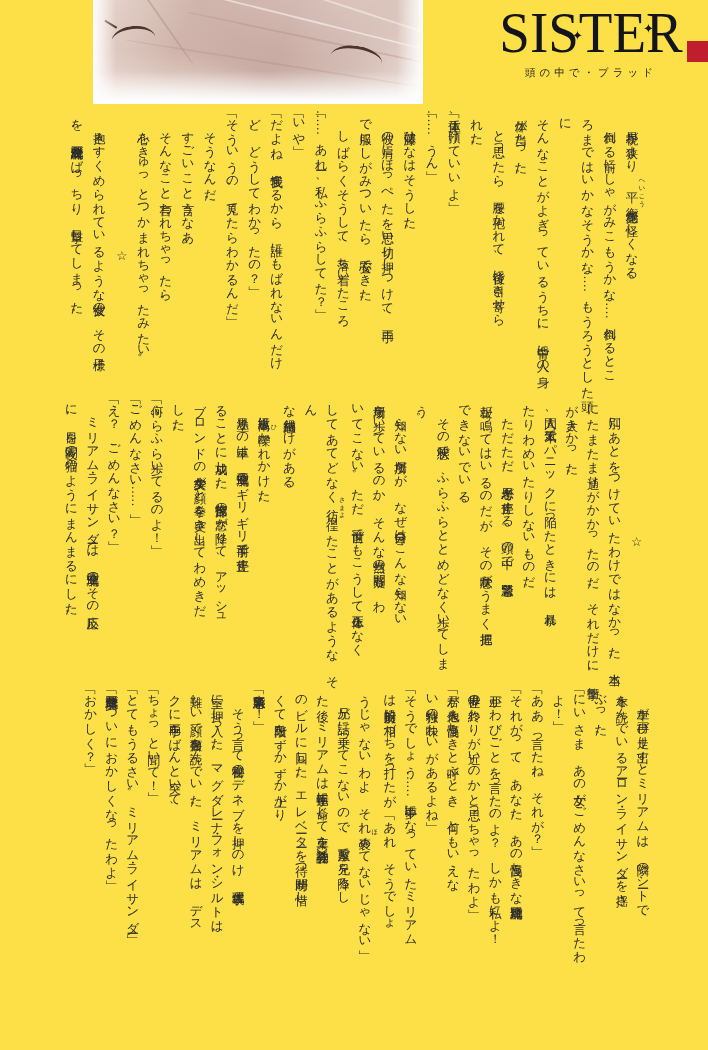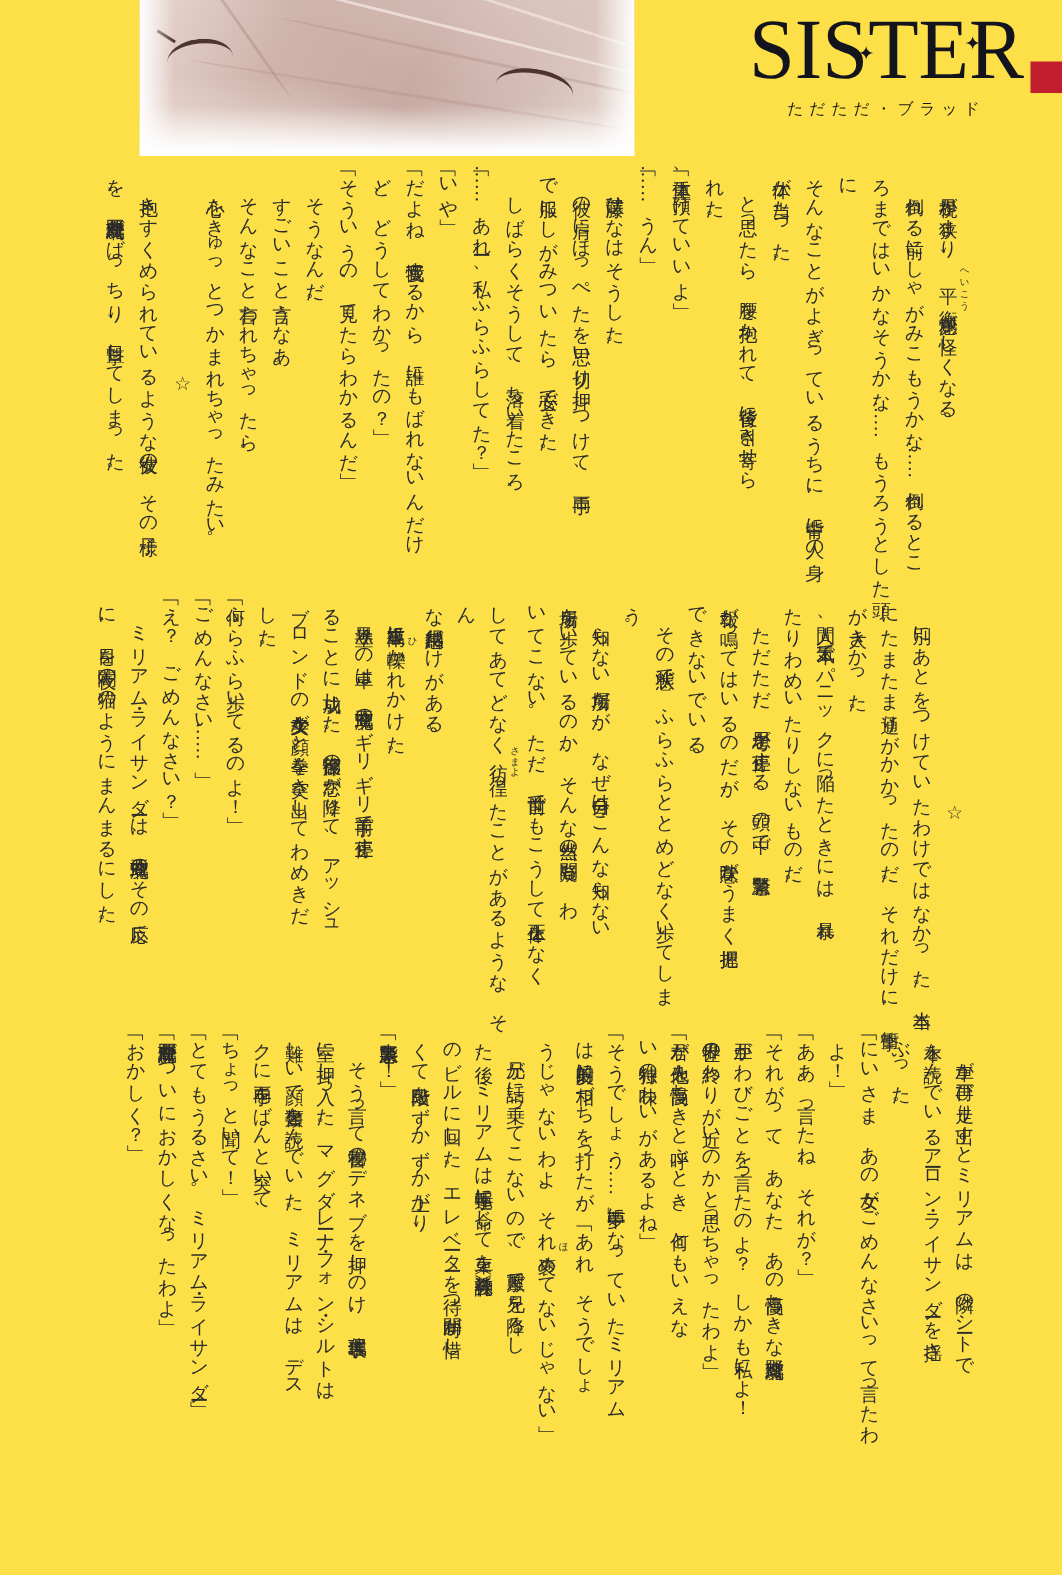--- a/index.html
+++ b/index.html
@@ -85,21 +85,21 @@
     <div class="hair-strand hs5"></div>
     <div class="eye eye-left"></div>
     <div class="eye eye-right"></div>
     <div class="art-fade"></div>
   </div>
 
   <div class="logo">
     <div class="logo-title">SISTER</div>
     <span class="sparkle sparkle-1">✦</span>
     <span class="sparkle sparkle-2">✦</span>
-    <div class="logo-sub">ただただ・ブラッド</div>
+    <div class="logo-sub">頭の中で・ブラッド</div>
   </div>
 
   <div class="accent-badge" style="background: rgb(192, 30, 46);"></div>
 
   <section class="text-block block1">
       <p>　視界が狭まり、<ruby>平衡<rt>へいこう</rt></ruby>感覚が怪しくなる。</p>
       <p>　倒れる前にしゃがみこもうかな……倒れるとこ</p>
       <p>ろまではいかなそうかな……もうろうとした頭に</p>
       <p>そんなことがよぎっているうちに、背中に人の身</p>
       <p>体が当たった。</p>

